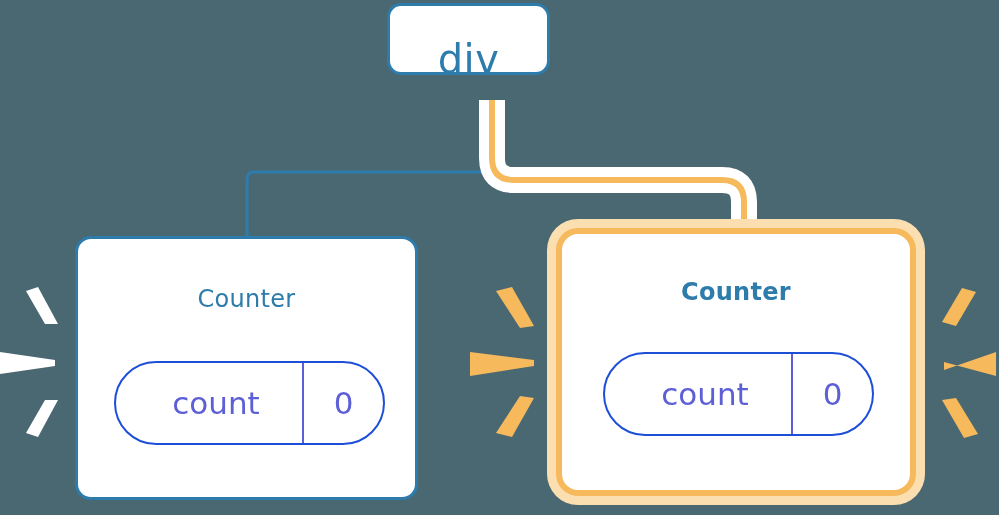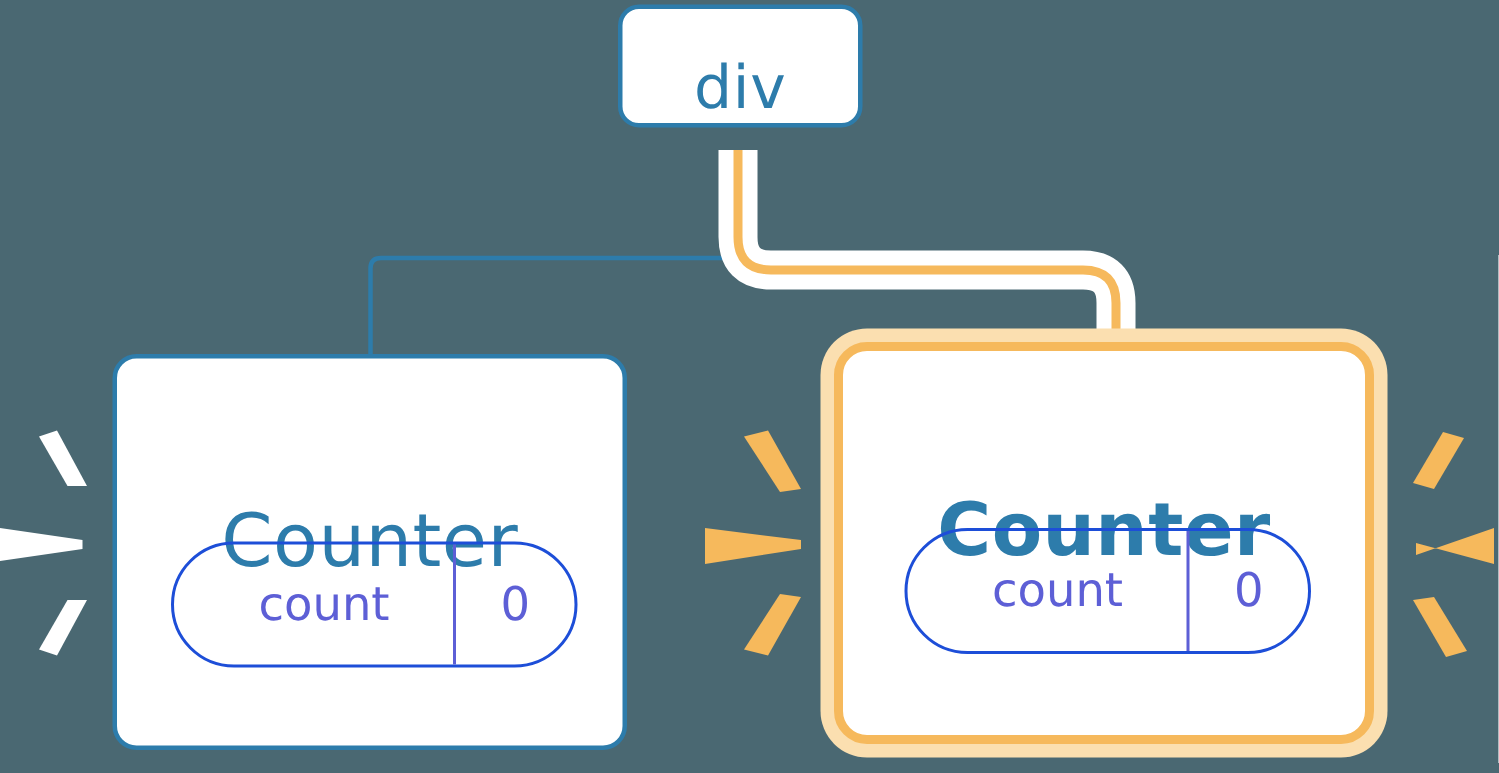--- a/index.html
+++ b/index.html
@@ -53,24 +53,23 @@
     white-space: nowrap;
   }
   .title-div {
     top: 30px;
     font-size: 40px;
     font-weight: 400;
     letter-spacing: 0.5px;
   }
   .title-counter {
     top: 46px;
-    font-size: 49px;
+    font-size: 24px;
     font-weight: 400;
     letter-spacing: 0.3px;
-    margin-top: 47px;
   }
   .title-counter.bold {
     top: 44px;
     font-weight: 700;
   }
   .prop-pill {
     position: absolute;
     box-sizing: border-box;
     border: 2px solid #1d4ed8;
     border-radius: 999px;
@@ -134,21 +133,21 @@
   </div>
 
   <div class="spark-group" style="left:934px; top:278px;">
     <svg width="65" height="168" viewBox="0 0 65 168">
       <polygon points="8,44 28,10 42,14 22,48" fill="#f6b95c"></polygon>
       <polygon points="10,84 10,92 62,74 62,98" fill="#f6b95c"></polygon>
       <polygon points="8,122 22,120 44,156 30,160" fill="#f6b95c"></polygon>
     </svg>
   </div>
 
-  <div class="node-box node-div" style="left:412px; top:3px; width:163px; height:82px;">
+  <div class="node-box node-div" style="left:387px; top:3px; width:163px; height:72px;">
     <div class="node-title title-div">div</div>
   </div>
 
   <div class="node-box node-counter-plain" style="left:75px; top:236px; width:343px; height:264px;">
     <div class="node-title title-counter">Counter</div>
     <div class="prop-pill" style="left:36px; top:122px; width:271px; height:84px;">
       <div class="prop-key">count</div>
       <div class="prop-val">0</div>
     </div>
   </div>

